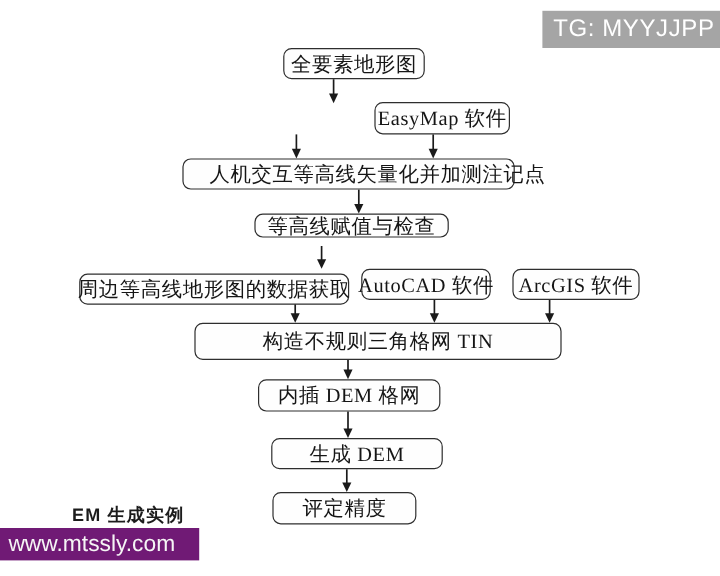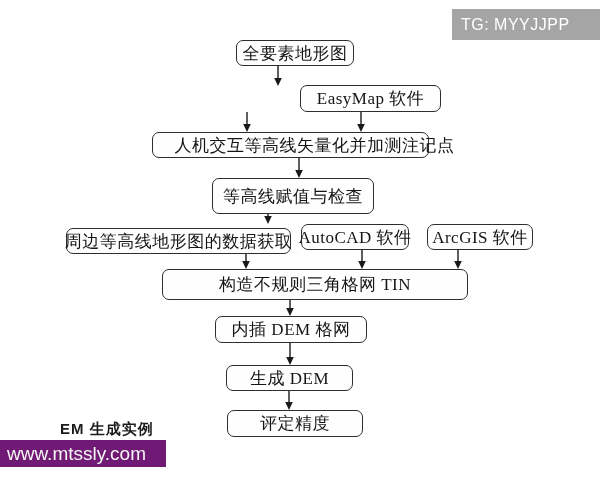--- a/index.html
+++ b/index.html
@@ -20,21 +20,21 @@
     background:#fefefe;
     display:flex;align-items:center;justify-content:center;
     font-size:17px;color:#151515;
     letter-spacing:0.5px;
     white-space:nowrap;
   }
   .badge{
     position:absolute;left:452px;top:9px;width:148px;height:31px;
     background:#a5a5a5;color:#ffffff;
     font-family:"Liberation Sans","DejaVu Sans",sans-serif;
-    font-size:16px;line-height:31px;
+    font-size:20px;line-height:31px;
     padding-left:9px;box-sizing:border-box;
     letter-spacing:0.5px;
   }
   .watermark{
     position:absolute;left:0;top:440px;width:166px;height:27px;
     background:#701a75;color:#f5f5f5;
     font-family:"Liberation Sans","DejaVu Sans",sans-serif;
     font-size:19px;line-height:27px;
     padding-left:7px;box-sizing:border-box;
   }
@@ -95,39 +95,39 @@
       <g>
         <line x1="289" y1="391" x2="289" y2="403"></line>
           <polygon points="289,410 285.2,402 292.8,402" stroke="none"></polygon>
       </g>
     </g>
   </svg>
 
   <div class="node" style="left:236px;top:40px;width:118px;height:26px;">全要素地形图</div>
 
 
-  <div class="node" style="left:300px;top:85px;width:141px;height:27px;">EasyMap 软件</div>
+  <div class="node" style="left:312px;top:85px;width:113px;height:27px;">EasyMap 软件</div>
 
   <div class="node" style="left:152px;top:132px;width:277px;height:26px;padding-left:48px;">人机交互等高线矢量化并加测注记点</div>
 
-  <div class="node" style="left:212px;top:178px;width:162px;height:36px;">等高线赋值与检查</div>
+  <div class="node" style="left:212px;top:178px;width:162px;height:20px;">等高线赋值与检查</div>
 
   <div class="node" style="left:66px;top:228px;width:225px;height:26px;">周边等高线地形图的数据获取</div>
 
   <div class="node" style="left:301px;top:224px;width:108px;height:26px;">AutoCAD 软件</div>
 
   <div class="node" style="left:427px;top:224px;width:106px;height:26px;">ArcGIS 软件</div>
 
   <div class="node" style="left:162px;top:269px;width:306px;height:31px;">构造不规则三角格网 TIN</div>
 
   <div class="node" style="left:215px;top:316px;width:152px;height:27px;">内插 DEM 格网</div>
 
-  <div class="node" style="left:226px;top:365px;width:127px;height:26px;">生成 DEM</div>
+  <div class="node" style="left:226px;top:365px;width:143px;height:26px;">生成 DEM</div>
 
-  <div class="node" style="left:227px;top:410px;width:136px;height:27px;">评定精度</div>
+  <div class="node" style="left:227px;top:410px;width:120px;height:27px;">评定精度</div>
 
   <div class="badge">TG: MYYJJPP</div>
 
   <div class="caption">EM 生成实例</div>
 
   <div class="watermark">www.mtssly.com</div>
 
 </div>
 
 </body></html>

